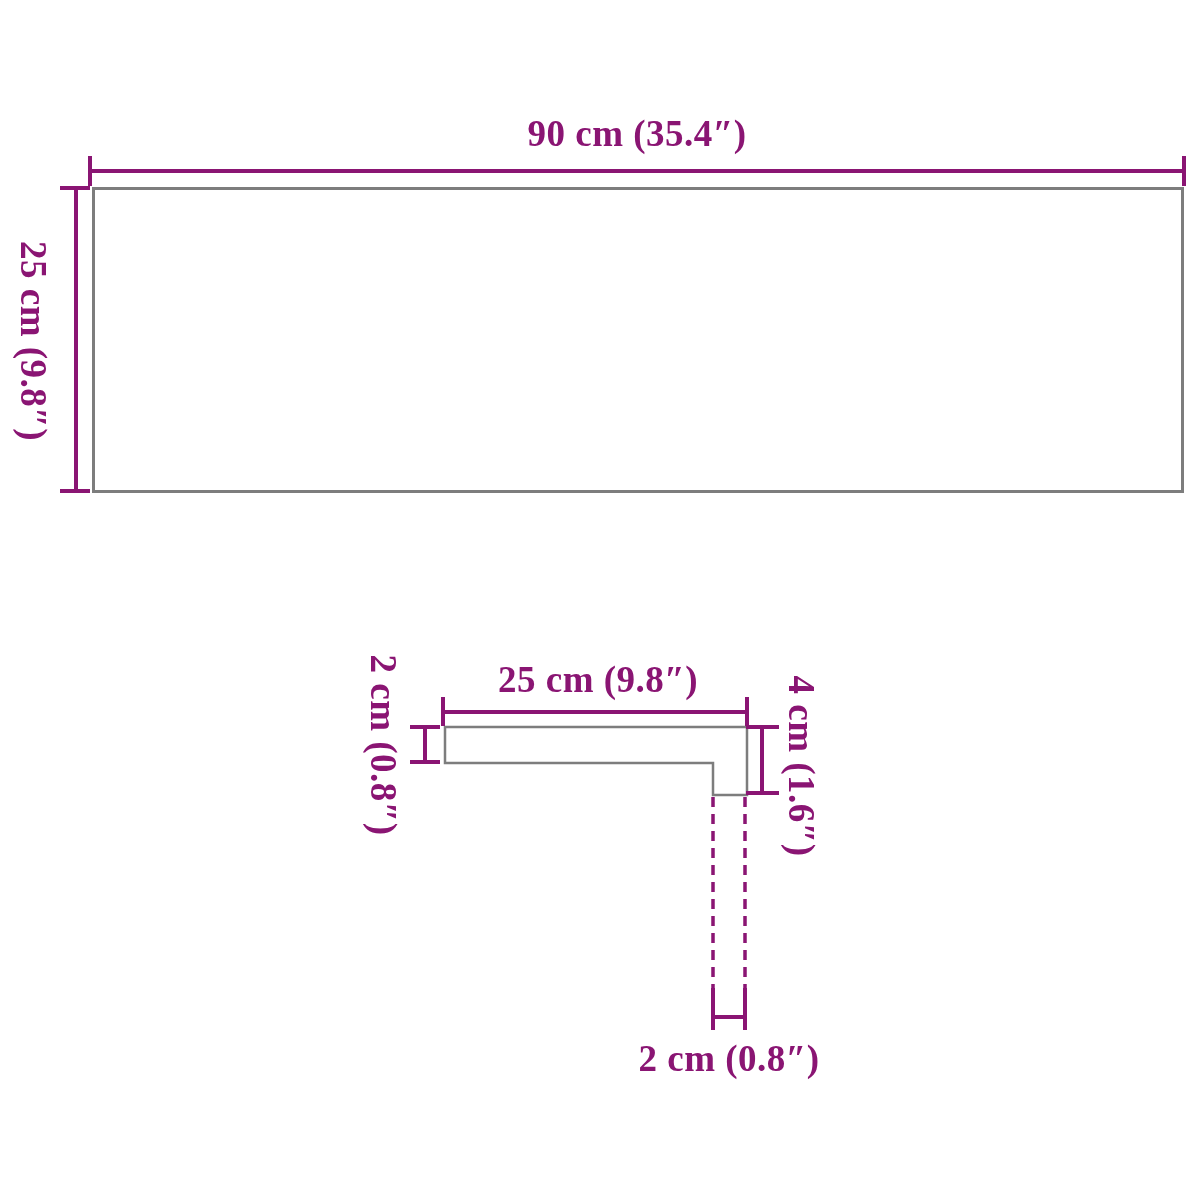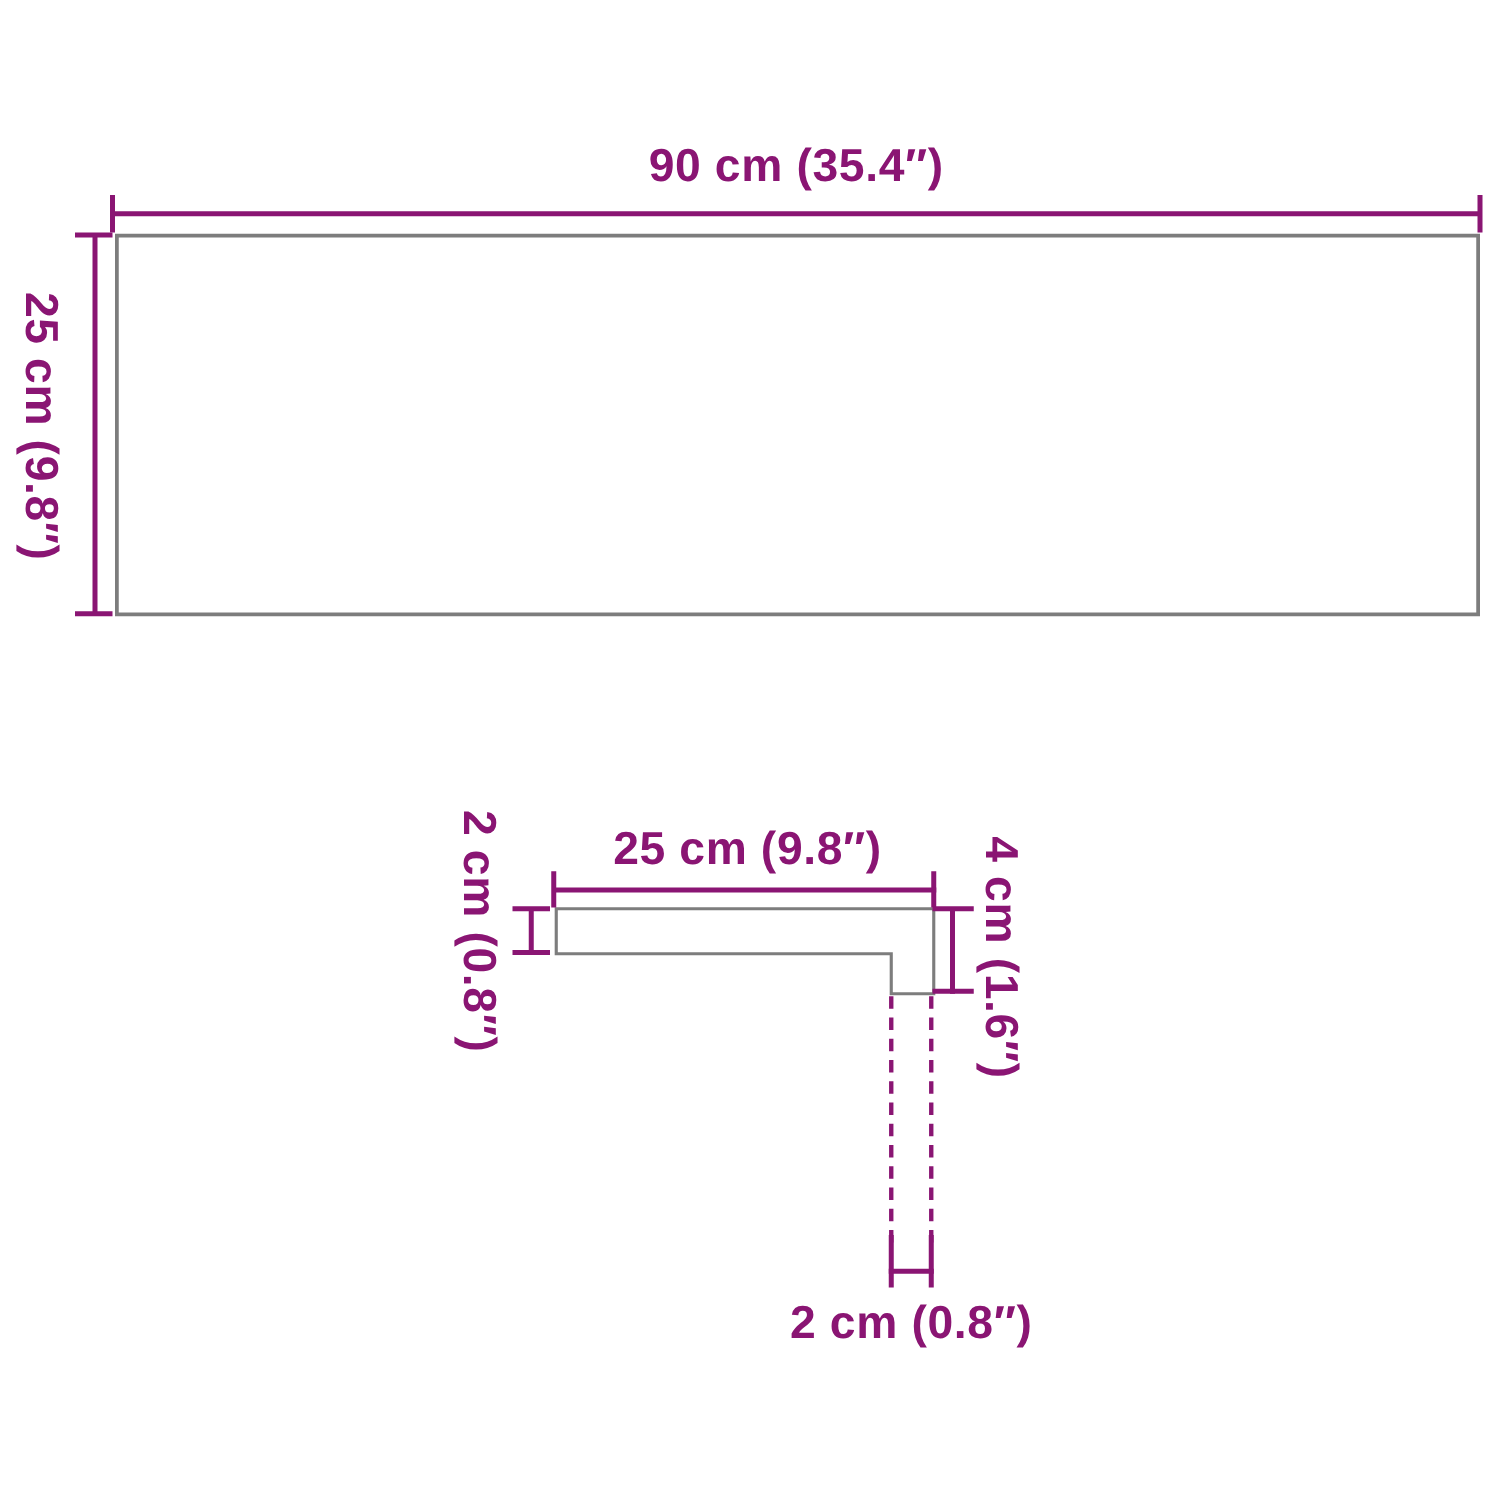--- a/index.html
+++ b/index.html
@@ -7,21 +7,21 @@
     --outline: #7d7d7d;
     --bg: #ffffff;
   }
   * { margin: 0; padding: 0; box-sizing: border-box; }
   html, body { background: #fff; }
   .canvas {
     position: relative;
     width: 1200px;
     height: 1200px;
     background: var(--bg);
-    font-family: Liberation Sans, sans-serif;
+    font-family: Liberation Serif, serif;
     overflow: hidden;
   }
   .dim-label {
     position: absolute;
     color: var(--accent);
     font-size: 37px;
     font-weight: bold;
     letter-spacing: 0.5px;
     white-space: nowrap;
     text-align: center;

